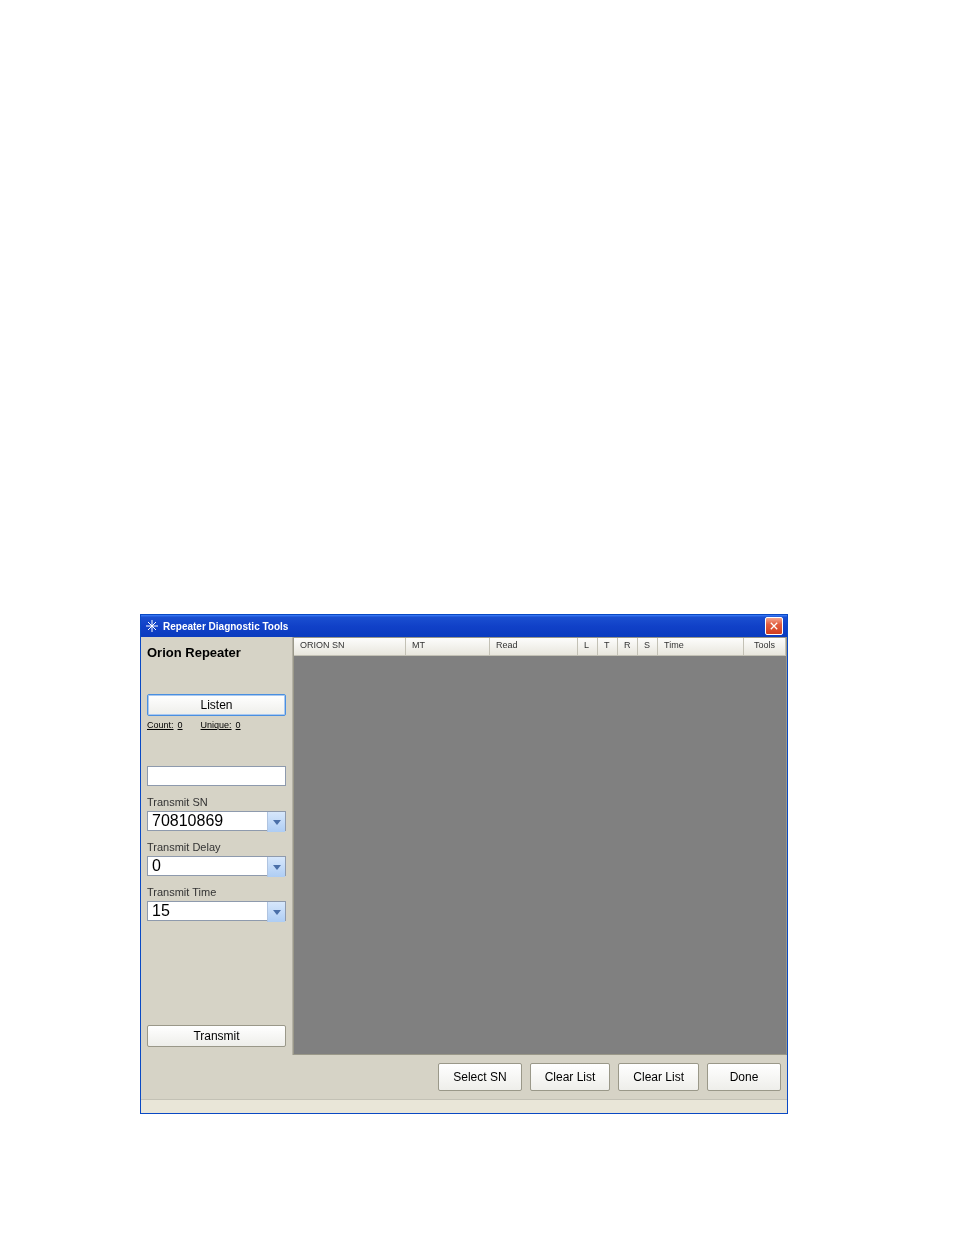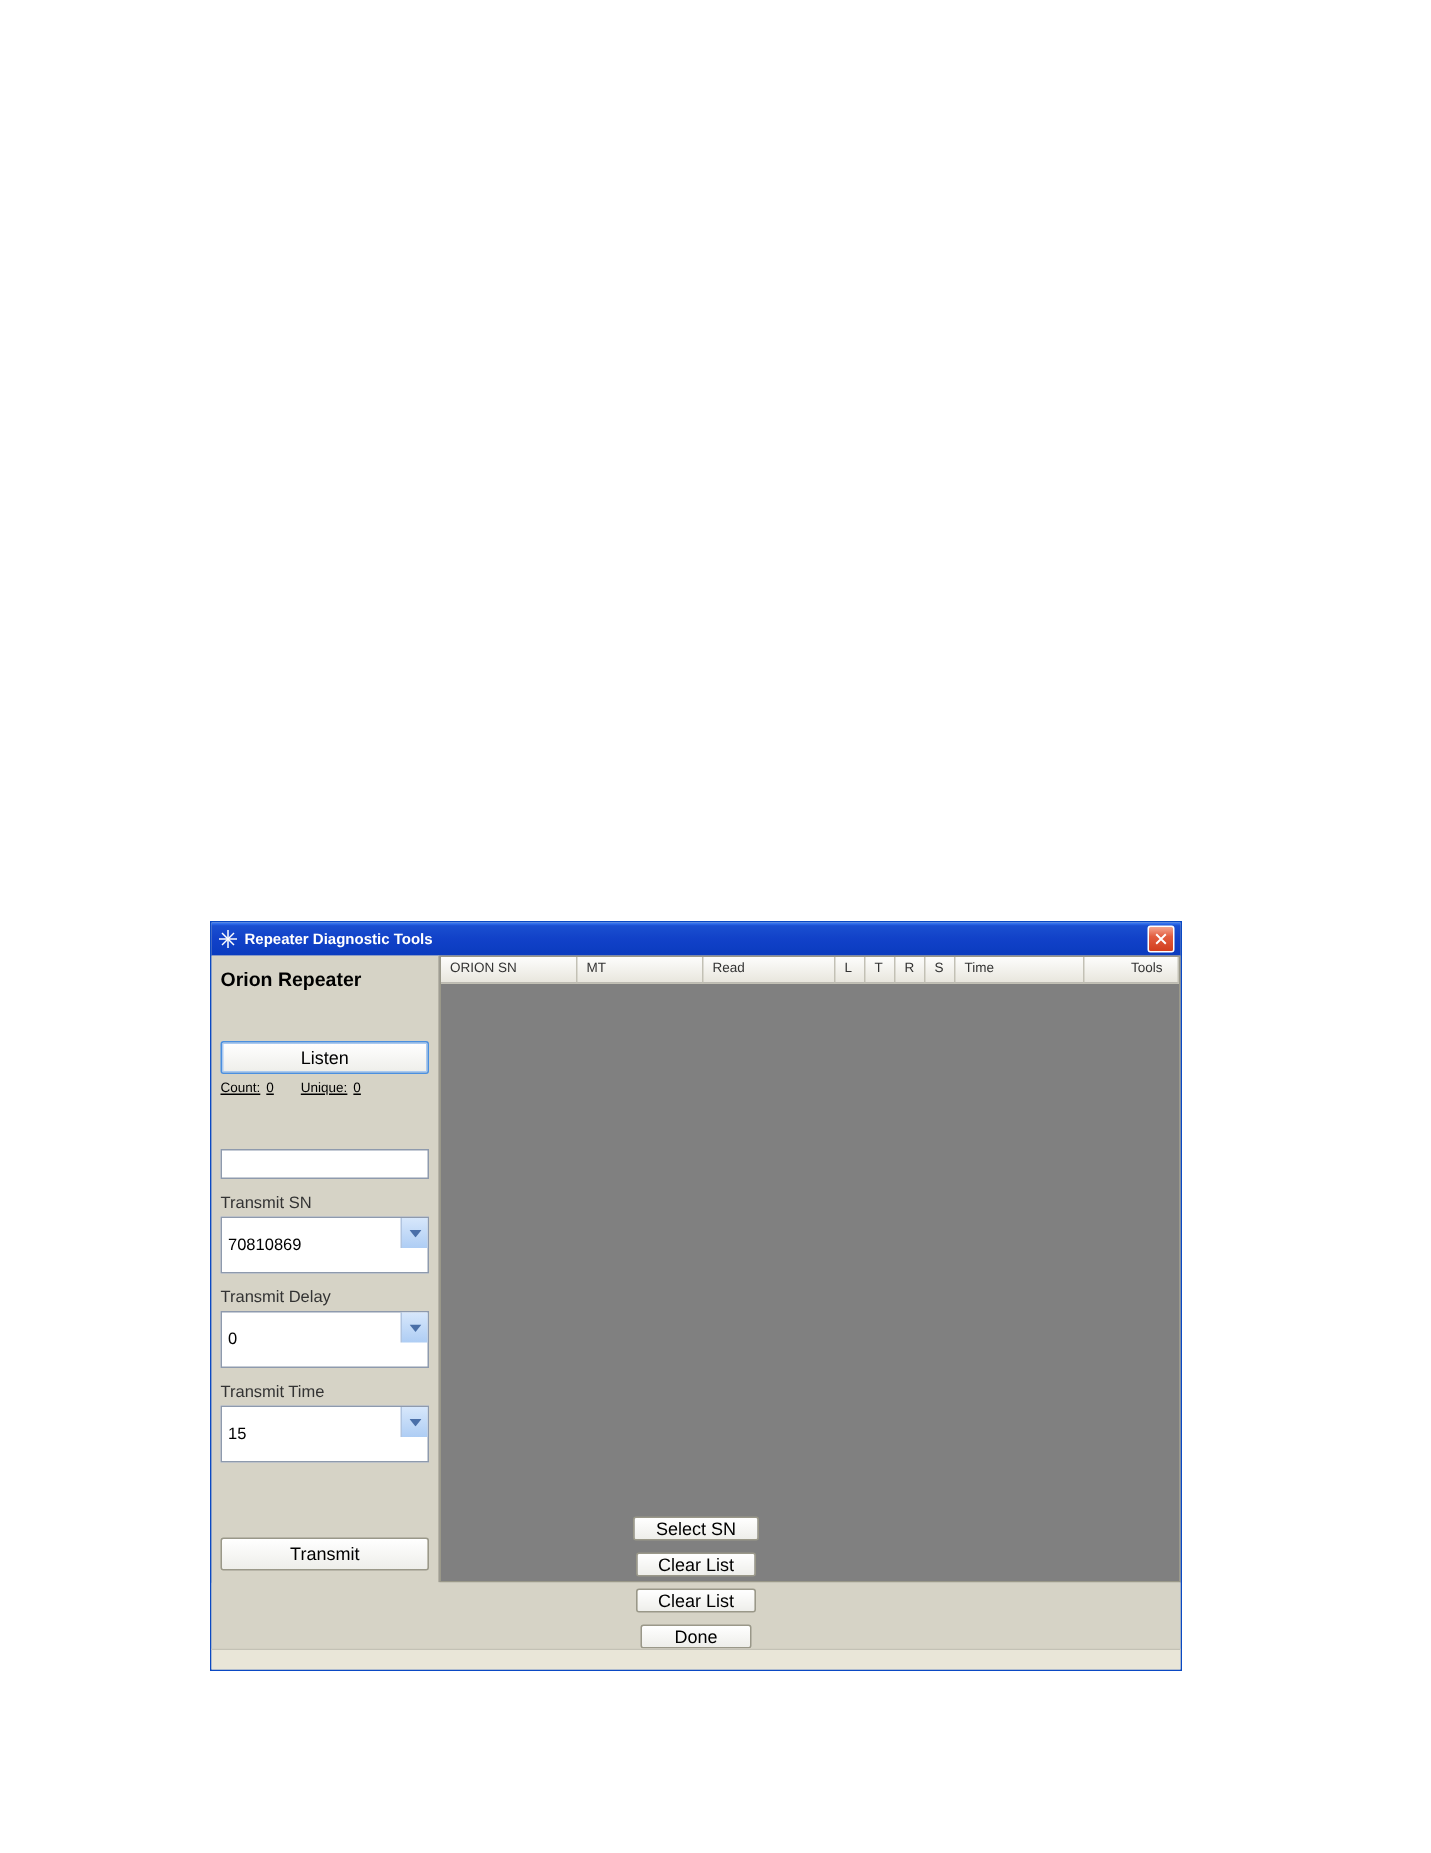--- a/index.html
+++ b/index.html
@@ -115,24 +115,24 @@
       margin-top: 10px;
       margin-bottom: 3px;
       color: #333;
     }
     .combo {
       position: relative;
       width: 100%;
     }
     .combo input {
       width: 100%;
-      height: 38px;
+      height: 20px;
       border: 1px solid #8e9aad;
       background: #fff;
-      font-size: 11px;
+      font-size: 16px;
       padding: 0 20px 0 4px;
       font-family: Tahoma, Arial, sans-serif;
     }
     .combo .chev {
       position: absolute;
       right: 1px;
       top: 1px;
       width: 18px;
       height: 20px;
       background: linear-gradient(to bottom, #d7e7fb, #aecdf4);
@@ -158,42 +158,41 @@
       display: flex;
       font-size: 9px;
       color: #333;
     }
     .col {
       border-right: 1px solid #c3c1b5;
       padding: 2px 6px;
       white-space: nowrap;
       overflow: hidden;
     }
-    .col-orion { width: 91px; }
+    .col-orion { width: 112px; }
     .col-mt { width: 84px; }
     .col-read { width: 88px; }
     .col-l { width: 20px; }
     .col-t { width: 20px; }
     .col-r { width: 20px; }
     .col-s { width: 20px; }
     .col-time { width: 86px; }
     .col-hits { flex: 1; text-align: right; padding-right: 10px; }
     .listview-body {
       flex: 1;
       background: #808080;
     }
     .bottom-bar {
       height: 44px;
       background: #d6d3c6;
       display: flex;
       align-items: center;
       justify-content: flex-end;
       padding: 0 6px;
       gap: 8px;
-      flex-direction: column;
     }
     .bottom-btn {
       background: linear-gradient(to bottom, #ffffff, #eeeeea);
       border: 1px solid #9a9889;
       border-radius: 2px;
       font-size: 12px;
       font-family: Tahoma, Arial, sans-serif;
       height: 28px;
       padding: 0 14px;
       cursor: pointer;

